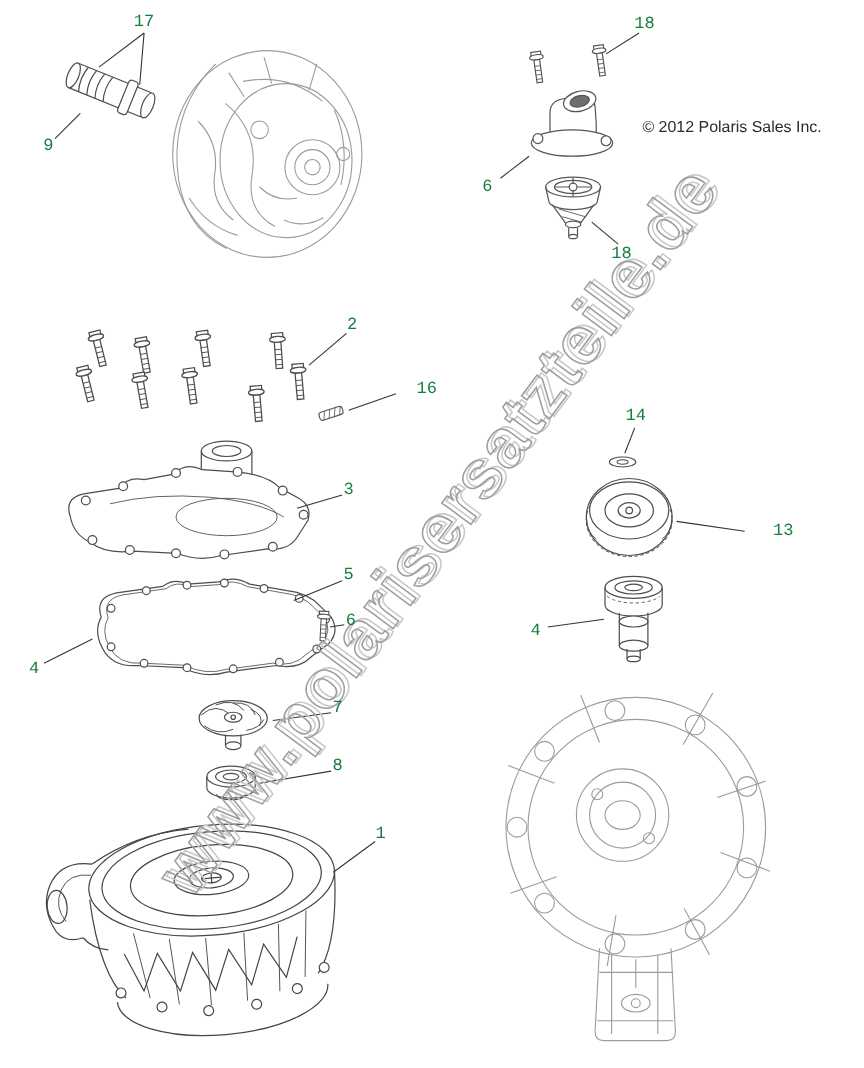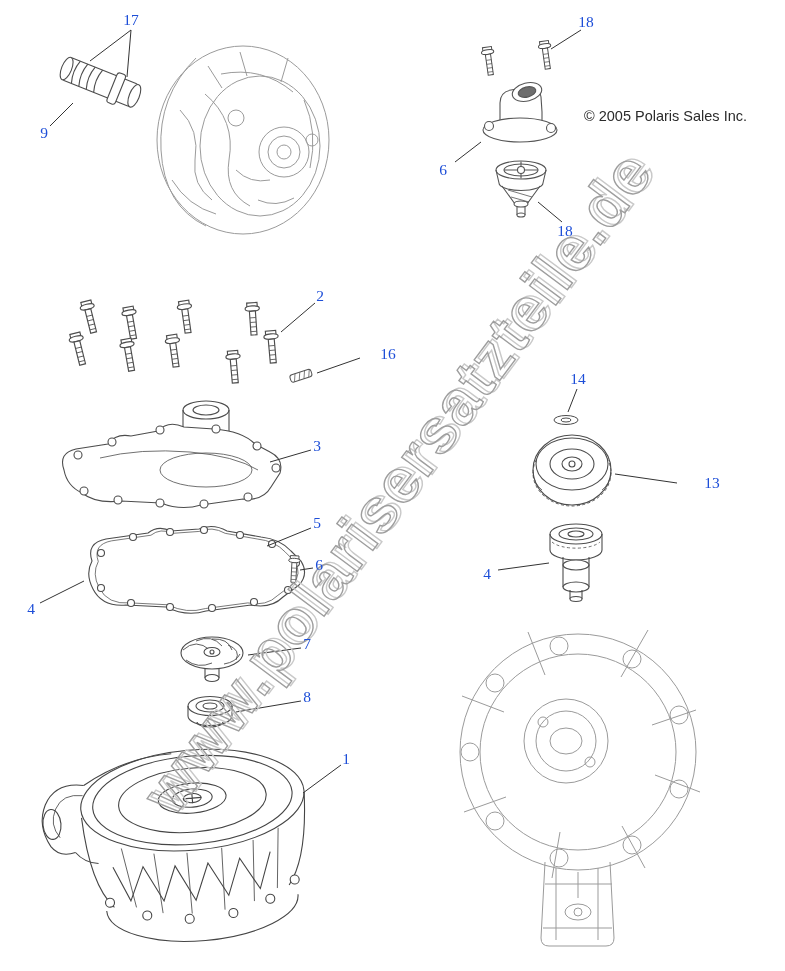--- a/index.html
+++ b/index.html
@@ -5,22 +5,22 @@
   * { margin:0; padding:0; box-sizing:border-box; }
   html,body { background:#ffffff; }
   body { font-family:"Liberation Sans", sans-serif; }
   .page {
     position:relative; width:785px; height:971px;
     background:#ffffff; overflow:hidden;
   }
   svg.layer { position:absolute; left:0; top:0; }
   .callout {
     position:absolute; transform:translate(-50%,-50%);
-    font-size:15.5px; color:#1d4ed8; line-height:1;
-    font-family:Liberation Serif, serif;
+    font-size:15.5px; color:#15803d; line-height:1;
+    font-family:Liberation Mono, monospace;
   }
   .copyright {
     position:absolute; left:584px; top:108px;
     font-size:14.5px; color:#2b2b2b;
     font-family:"Liberation Sans", sans-serif;
     white-space:nowrap;
   }
   .wm-text {
     font-family:"Liberation Sans", sans-serif;
     font-weight:bold; font-size:62px; letter-spacing:2px;
@@ -295,15 +295,15 @@
   <div class="callout" style="left:317px; top:523px">5</div>
   <div class="callout" style="left:319px; top:565px">6</div>
   <div class="callout" style="left:31px;  top:609px">4</div>
   <div class="callout" style="left:307px; top:644px">7</div>
   <div class="callout" style="left:307px; top:697px">8</div>
   <div class="callout" style="left:346px; top:759px">1</div>
   <div class="callout" style="left:578px; top:379px">14</div>
   <div class="callout" style="left:712px; top:483px">13</div>
   <div class="callout" style="left:487px; top:574px">4</div>
 
-  <div class="copyright">© 2005 Polaris Sales Inc.</div>
+  <div class="copyright">© 2012 Polaris Sales Inc.</div>
 
 </div>
 
 </body></html>

